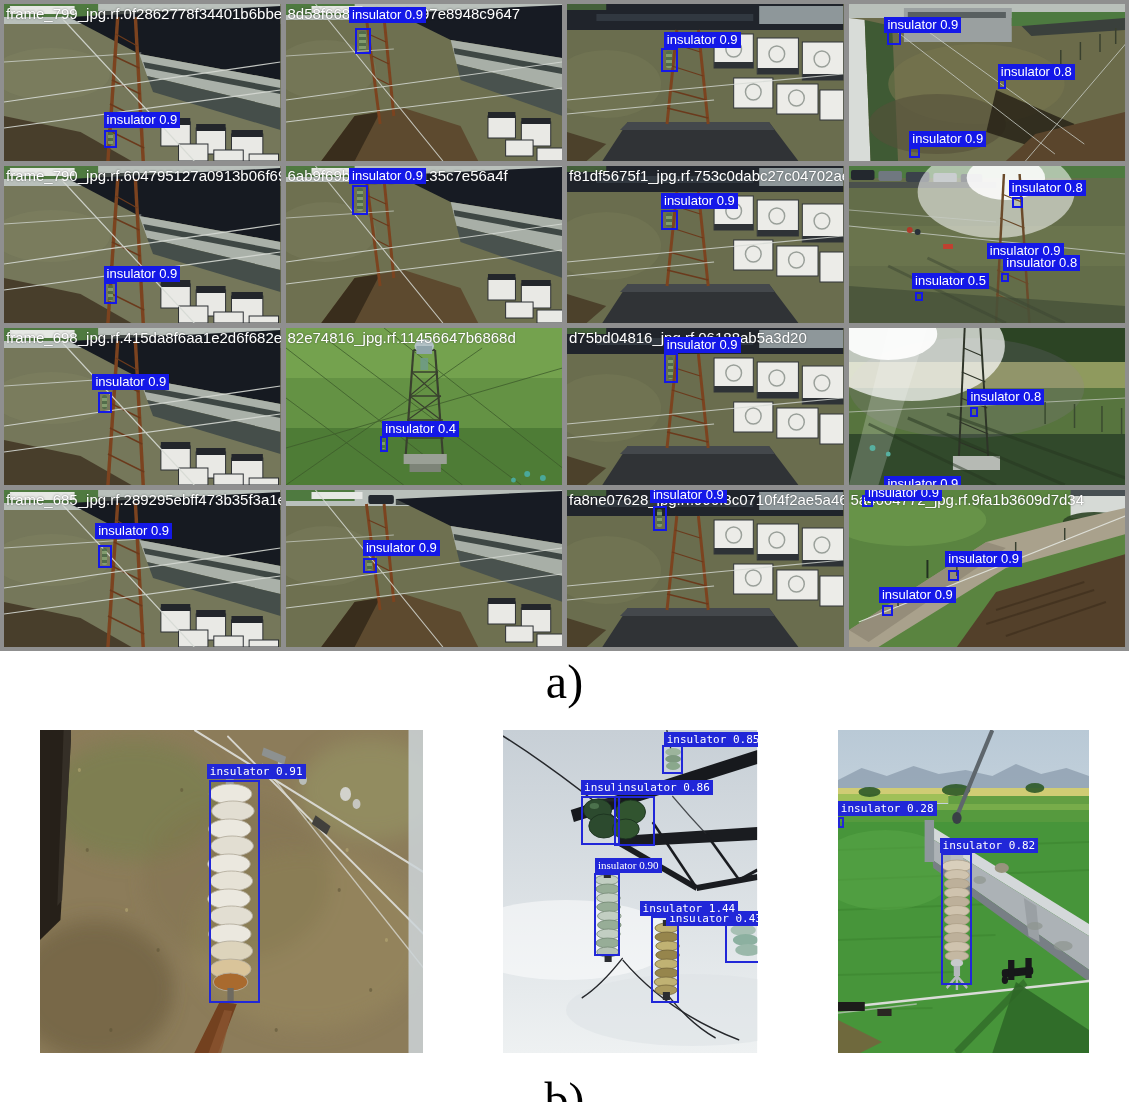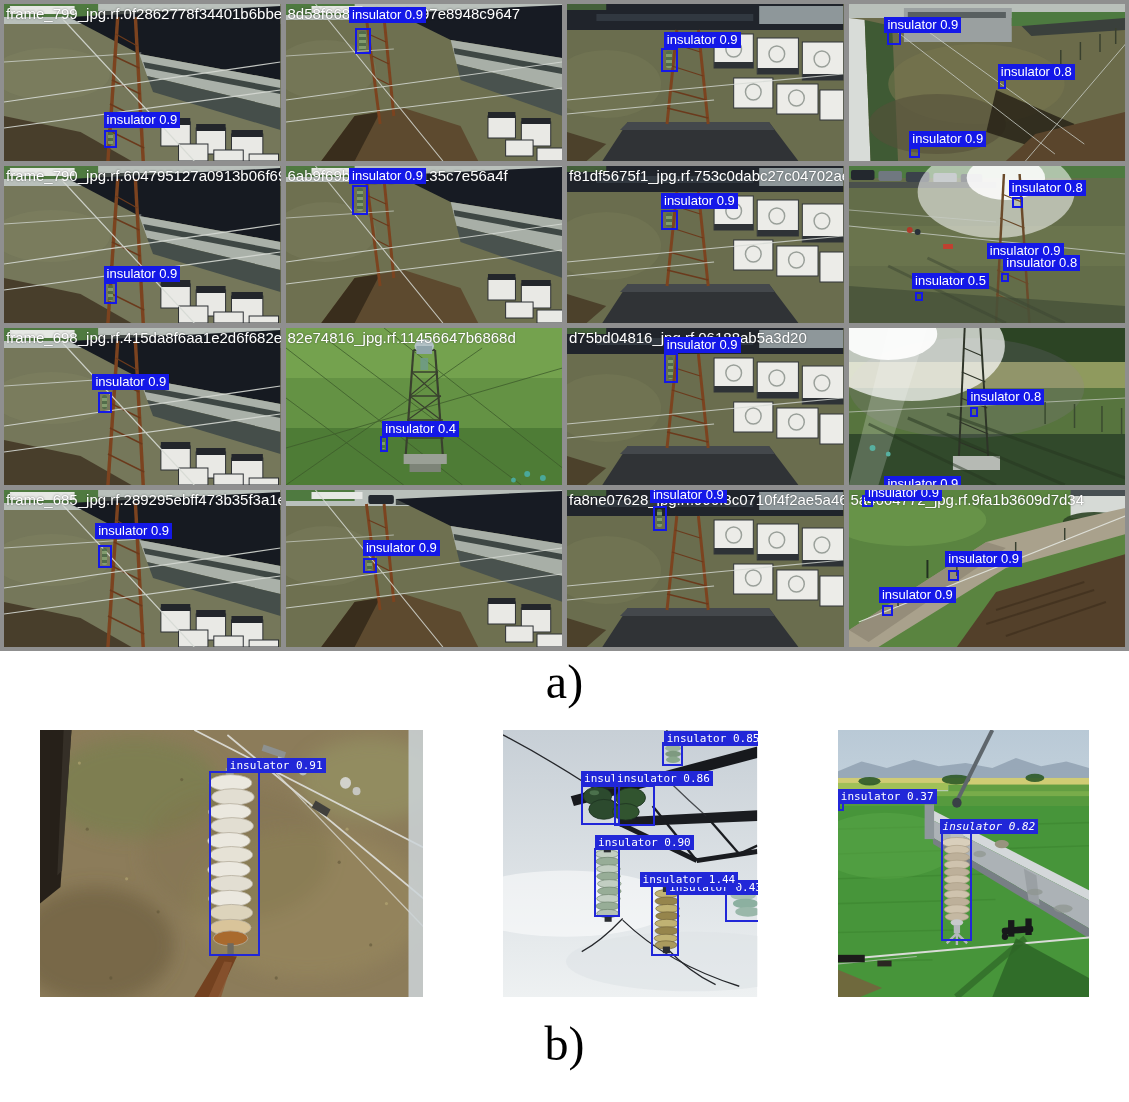--- a/index.html
+++ b/index.html
@@ -14,21 +14,21 @@
   .det-label{position:absolute;z-index:3;background:var(--blue-a,#1418e8);color:#fff;font-size:13px;line-height:16px;
              padding:0 3px;white-space:nowrap;}
   .det-box{position:absolute;z-index:2;border:2px solid var(--blue-a,#1418e8);box-sizing:border-box;}
   .det-box.glass::before{content:"";position:absolute;left:22%;top:6%;width:52%;height:86%;border-radius:2px;opacity:.9;
       background:repeating-linear-gradient(180deg,#4e6c48 0 3px,#83a070 3px 6px);}
   
   .cap{width:100%;text-align:center;font-family:"Liberation Serif",serif;font-size:48px;line-height:56px;color:#000;
        padding:3px 0 4px;}
   
   .row-b{display:flex;width:1129px;}
-  .photo{position:relative;height:267px;overflow:hidden;}
+  .photo{position:relative;height:323px;overflow:hidden;}
   .photo .art{position:absolute;left:0;top:0;width:100%;height:100%;display:block;}
   .b-label{position:absolute;z-index:3;background:var(--blue-b,#2127d8);color:#fff;
            font-family:"DejaVu Sans Mono",monospace;font-size:11px;line-height:15px;padding:0 3px;white-space:nowrap;}
   .b-box{position:absolute;z-index:2;border:2px solid var(--blue-b,#2127d8);box-sizing:border-box;}
   .hidden-defs{position:absolute;width:0;height:0;overflow:hidden;}
 </style>
 </head>
 <body>
 
 <svg class="hidden-defs" aria-hidden="true">
@@ -641,43 +641,43 @@
         <span class="det-label" style="left: 11%; top: 62%;">insulator 0.9</span>
       </figure>
     </div>
   <div class="cap">a)</div>
   <div class="row-b" id="row-b">
       <figure class="photo" style="width: 487px;">
         <svg class="art" viewBox="0 0 487 323" preserveAspectRatio="none">
           <use href="#photo-b1"></use>
         </svg>
         <span class="b-box" style="left: 44%; top: 15.5%; width: 13.5%; height: 69%;"></span>
-        <span class="b-label" style="left: 43.5%; top: 10.5%; margin-left: 20px;">insulator 0.91</span>
+        <span class="b-label" style="left: 43.5%; top: 10.5%;">insulator 0.91</span>
       </figure>
       <figure class="photo" style="width: 323px;">
         <svg class="art" viewBox="0 0 323 323" preserveAspectRatio="none">
           <use href="#photo-b2"></use>
         </svg>
         <span class="b-box" style="left: 62.5%; top: 4.5%; width: 8%; height: 9%;"></span>
         <span class="b-label" style="left: 63%; top: 0.5%;">insulator 0.85</span>
         <span class="b-box" style="left: 30.5%; top: 20.5%; width: 15.5%; height: 15%;"></span>
         <span class="b-label" style="left: 30.5%; top: 15.5%;">insula</span>
         <span class="b-box" style="left: 43.5%; top: 20.5%; width: 16%; height: 15.5%;"></span>
         <span class="b-label" style="left: 43.5%; top: 15.5%;">insulator 0.86</span>
         <span class="b-box" style="left: 35.5%; top: 44.3%; width: 10.5%; height: 25.7%;"></span>
-        <span class="b-label" style="left: 36%; top: 39.5%;">insulator 0.90</span>
+        <span class="b-label" style="left: 36%; top: 39.5%; font-family: Liberation Serif, serif;">insulator 0.90</span>
         <span class="b-box" style="left: 87%; top: 59%; width: 16.5%; height: 13%;"></span>
         <span class="b-label" style="left: 64%; top: 56%;">insulator 0.43</span>
         <span class="b-box" style="left: 58%; top: 57.5%; width: 11%; height: 27%;"></span>
         <span class="b-label" style="left: 53.5%; top: 53%;">insulator 1.44</span>
       </figure>
       <figure class="photo" style="width: 319px;">
         <svg class="art" viewBox="0 0 319 323" preserveAspectRatio="none">
           <use href="#photo-b3"></use>
         </svg>
         <span class="b-box" style="left: 0%; top: 27%; width: 2.6%; height: 3.4%;"></span>
-        <span class="b-label" style="left: 0%; top: 22%;">insulator 0.37</span>
+        <span class="b-label" style="left: 0%; top: 22%;">insulator 0.28</span>
         <span class="b-box" style="left: 41%; top: 38%; width: 12.5%; height: 41%;"></span>
-        <span class="b-label" style="left: 40.5%; top: 33.5%; font-style: italic;">insulator 0.82</span>
+        <span class="b-label" style="left: 40.5%; top: 33.5%;">insulator 0.82</span>
       </figure>
     </div>
   <div class="cap">b)</div>
 </div>
 
 </body></html>

